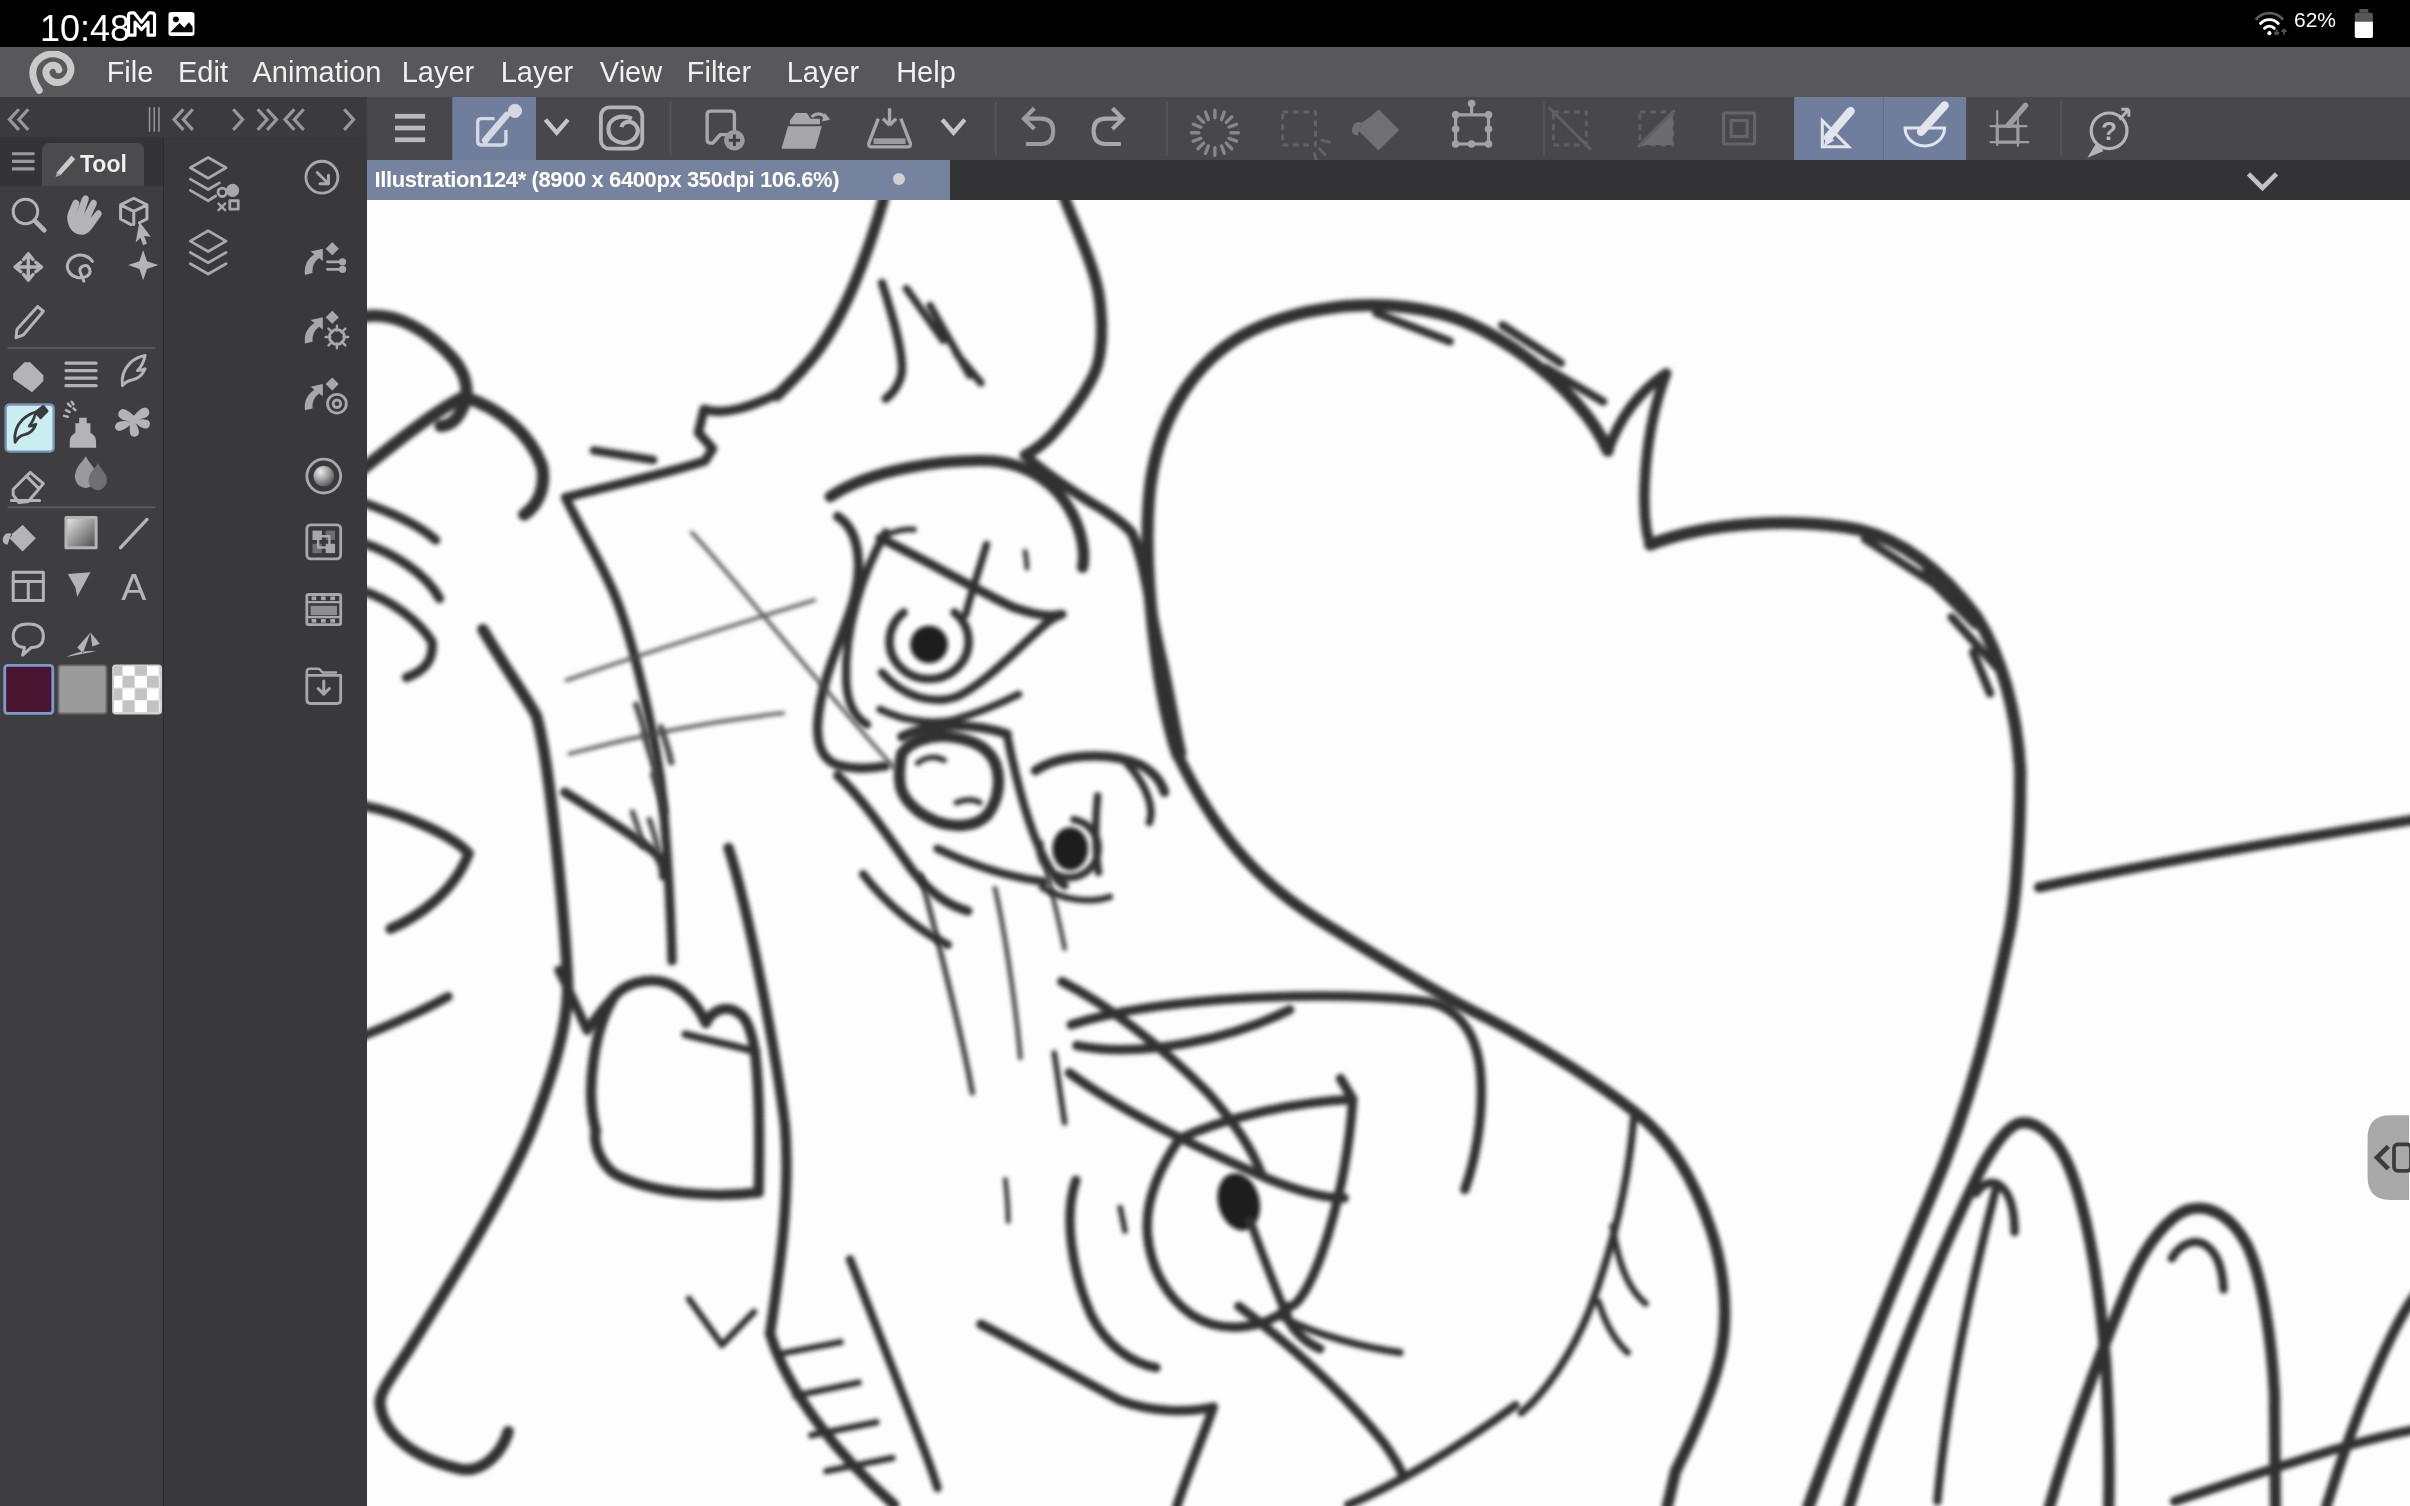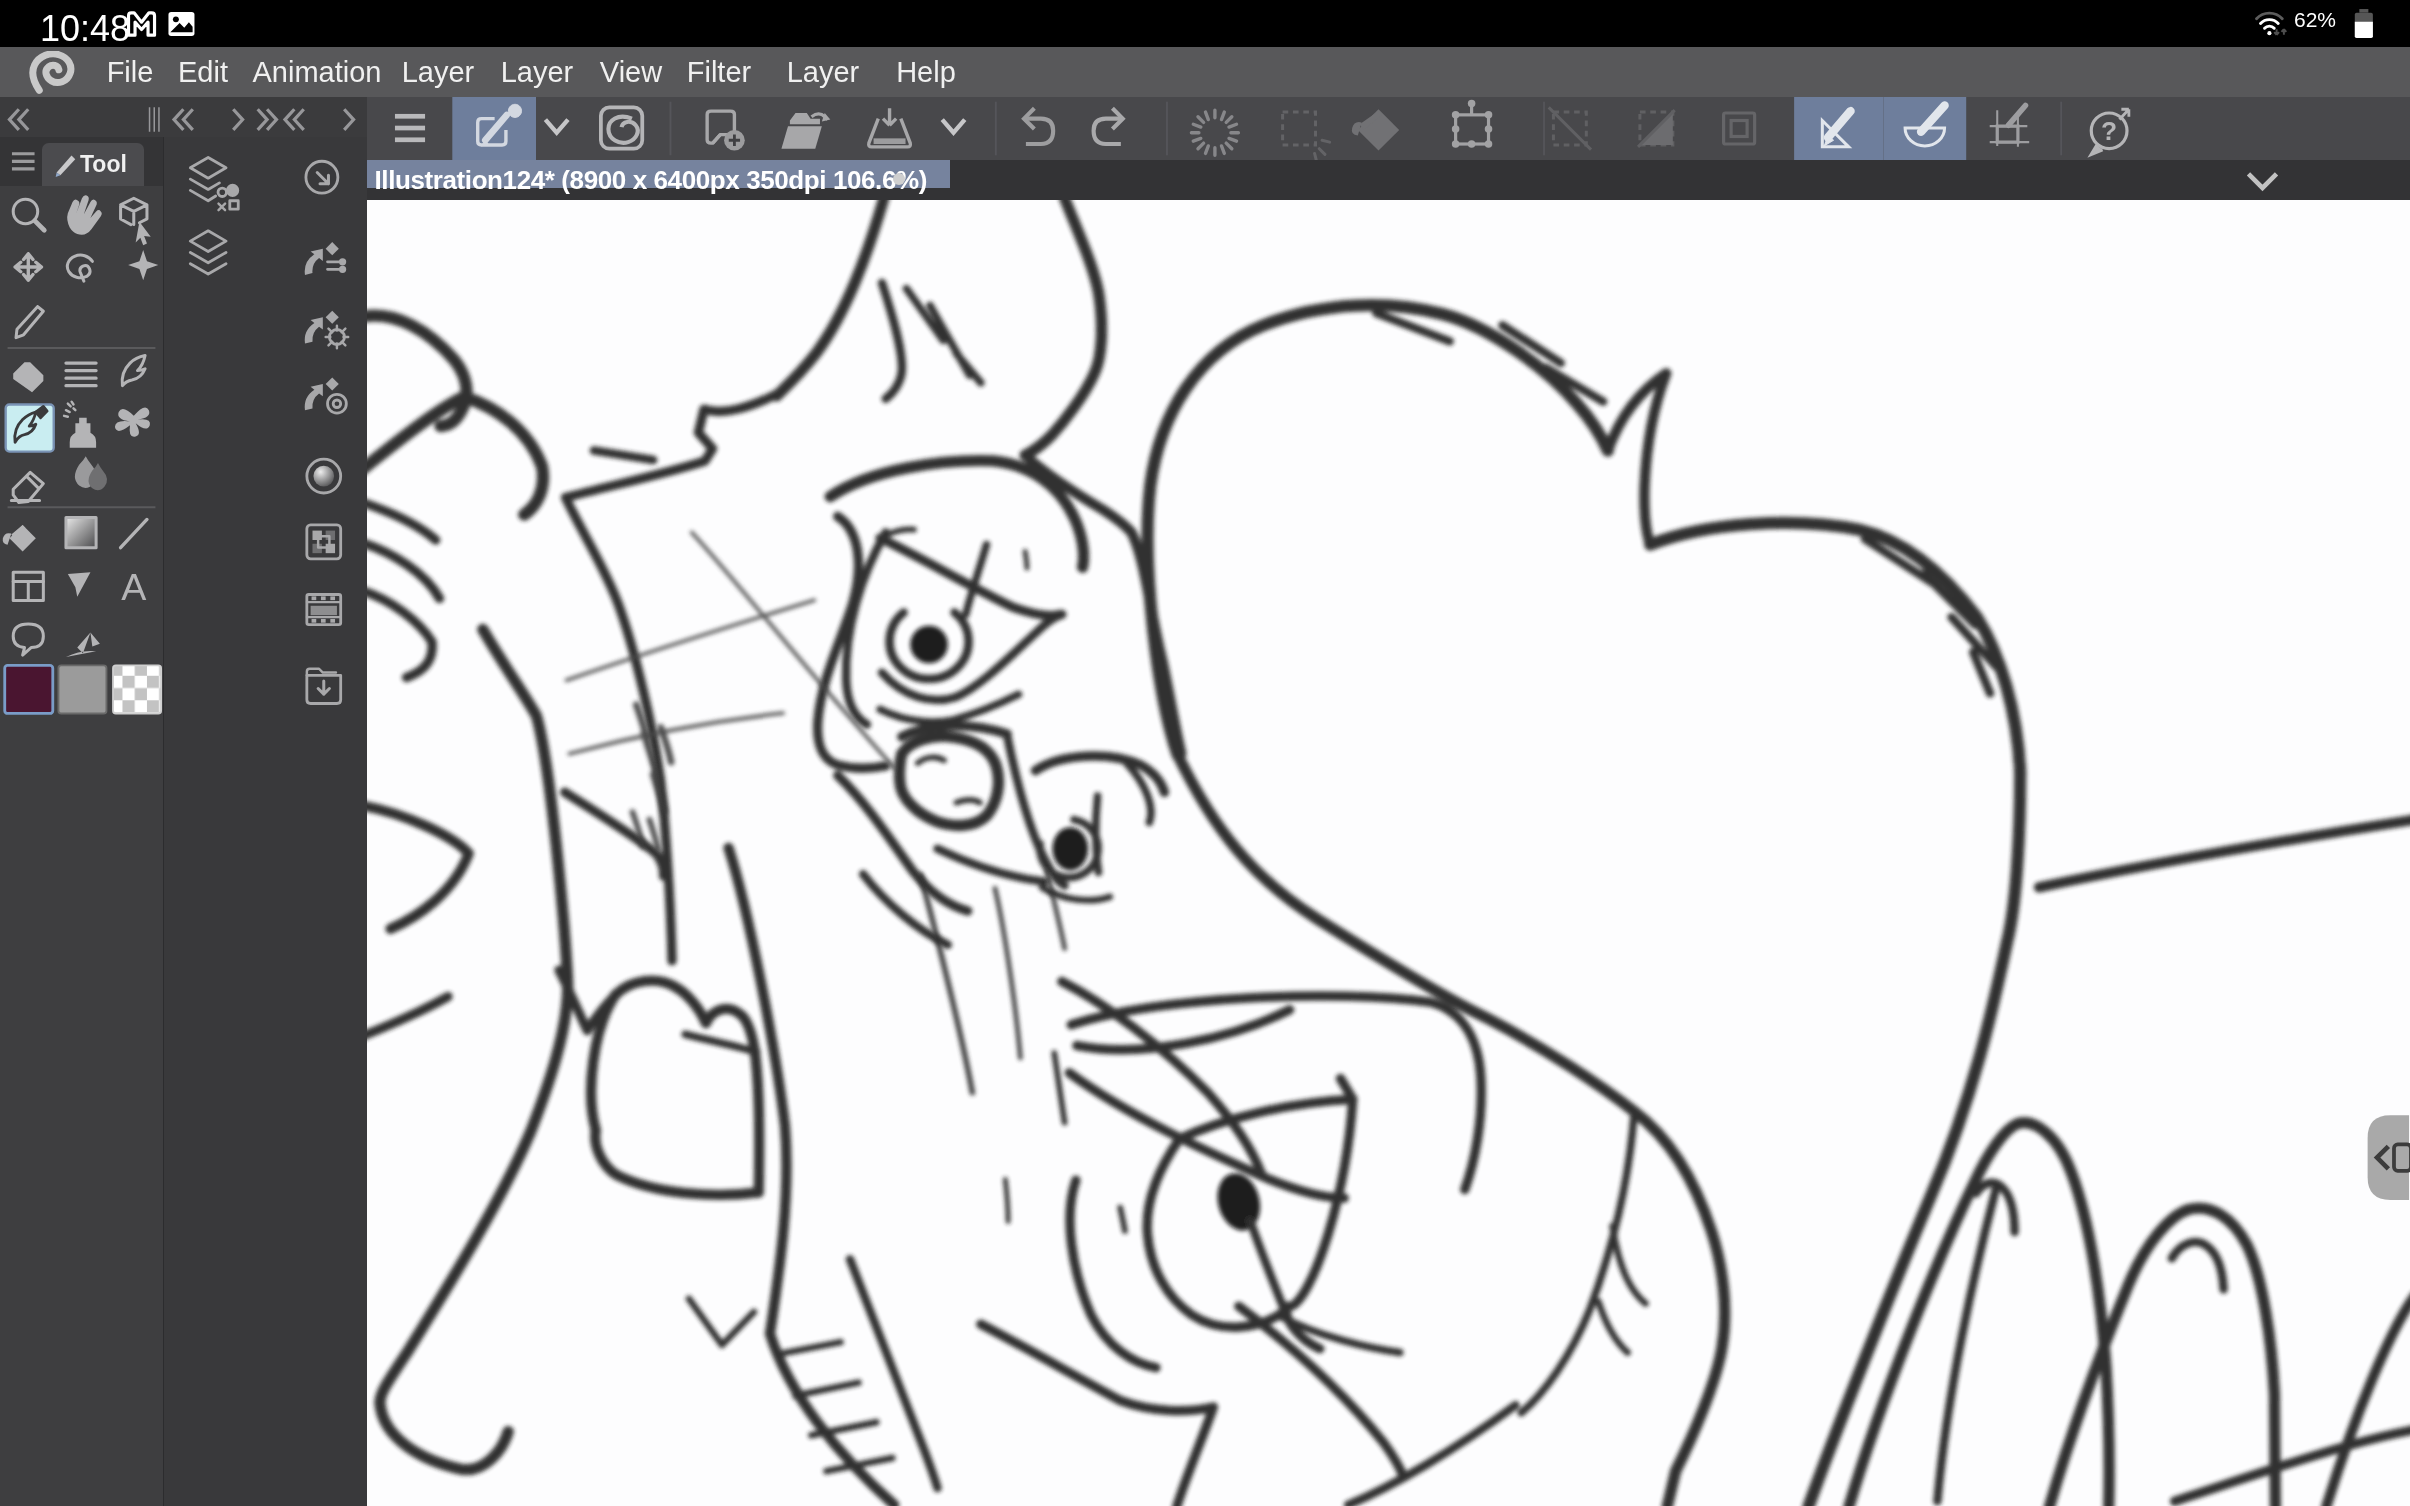--- a/index.html
+++ b/index.html
@@ -6,21 +6,21 @@
   body{width:2411px;height:1507px;background:#fff;font-family:"Liberation Sans",sans-serif;position:relative;overflow:hidden;}
   .abs{position:absolute;}
   svg{display:block;}
   #status{left:0;top:0;width:2411px;height:47px;background:#000;}
   #time{left:40px;top:7.5px;color:#fff;font-size:36px;}
   #menubar{left:0;top:47px;width:2411px;height:50px;background:#58585a;}
   .mi{position:absolute;top:9.4px;color:#f0f0f0;font-size:29px;transform:translateX(-50%);}
   #toolbar{left:0;top:97px;width:2411px;height:63px;background:#48484b;}
   #lstrip{left:0;top:97px;width:367px;height:40px;background:#3b3b3d;}
   #tabrow{left:367px;top:160px;width:2043px;height:40px;background:#333335;}
-  #tab{position:absolute;left:0;top:0;width:583px;height:28px;background:#76839e;color:#fff;font-size:26px;font-weight:bold;line-height:40px;padding-left:7.5px;box-sizing:border-box;white-space:nowrap;letter-spacing:-0.4px;}
+  #tab{position:absolute;left:0;top:0;width:583px;height:40px;background:#76839e;color:#fff;font-size:22px;font-weight:bold;line-height:40px;padding-left:7.5px;box-sizing:border-box;white-space:nowrap;letter-spacing:-0.4px;}
   #tabdot{position:absolute;left:526px;top:13px;width:12.2px;height:12.2px;border-radius:50%;background:#cfcfcf;}
   #toolpanel{left:0;top:137px;width:163px;height:1369px;background:#3e3e40;}
   #tphead{position:absolute;left:0;top:0;width:163px;height:49px;background:#343436;}
   #tptab{position:absolute;left:42px;top:5.6px;width:102px;height:43px;background:#4b4b4e;border-radius:6.6px 6.6px 0 0;}
   #tptext{position:absolute;left:38px;top:8.5px;font-size:23px;font-weight:bold;color:#f0f0f0;text-align:right;}
   #dock{left:163px;top:137px;width:204px;height:1369px;background:#39393b;border-left:0.9px solid #2c2c2e;box-sizing:border-box;}
   #canvas{left:367px;top:200px;width:2043px;height:1307px;background:#fdfdfe;}
 </style>
 </head>
 <body>

